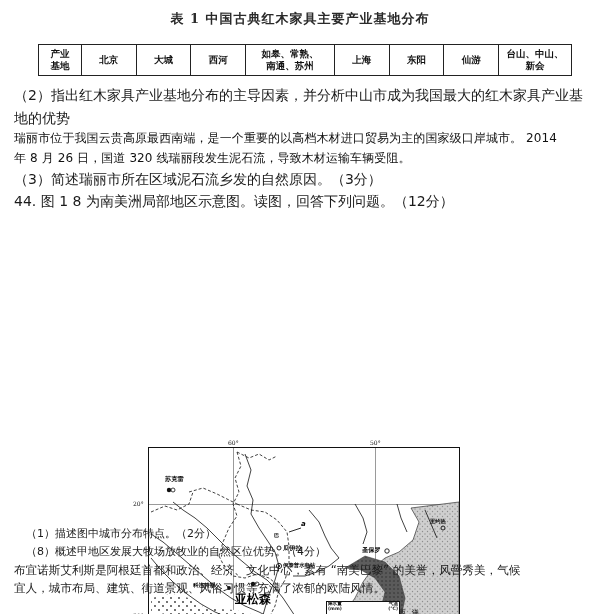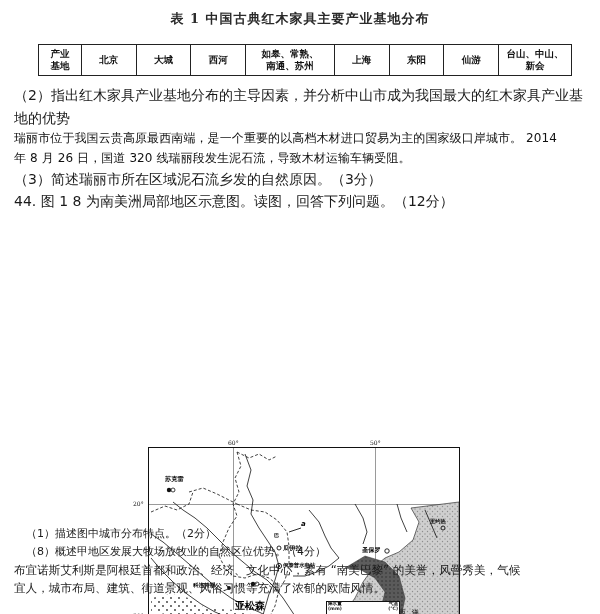--- a/index.html
+++ b/index.html
@@ -241,21 +241,21 @@
           <path d="M94,224 l3,-3 l3,3 l-3,3 Z" fill="#111"></path>
         </g>
       </svg>
 
       <div class="citylab" style="left:16px;top:27px;">苏克雷</div>
       <div class="citylab" style="left:125px;top:84px;font-size:5px;">巴</div>
       <div class="citylab" style="left:134px;top:96px;">瓜伊拉</div>
       <div class="citylab" style="left:134px;top:114px;font-size:5.4px;">伊泰普水电站</div>
       <div class="citylab" style="left:213px;top:98px;">圣保罗</div>
       <div class="citylab" style="left:281px;top:70px;font-size:5.2px;">里约热</div>
-      <div class="citylab" style="left:86px;top:151px;font-size:10px;">亚松森</div>
+      <div class="citylab" style="left:86px;top:143px;font-size:12px;">亚松森</div>
       <div class="citylab" style="left:44px;top:134px;font-size:5.6px;">科连特斯</div>
 
       <div class="citylab" style="left:236px;top:160px;font-size:7px;letter-spacing:2px;color:#2f2f2f;">大 西 洋</div>
 
       <div class="abmark" style="left:152px;top:72px;">a</div>
 
     </div>
 
     <div class="clim">
       <div class="ctitleL">

